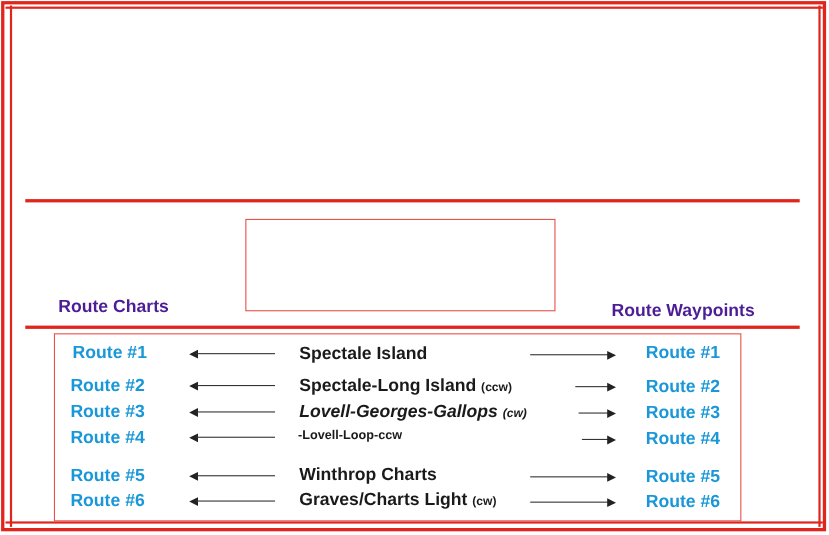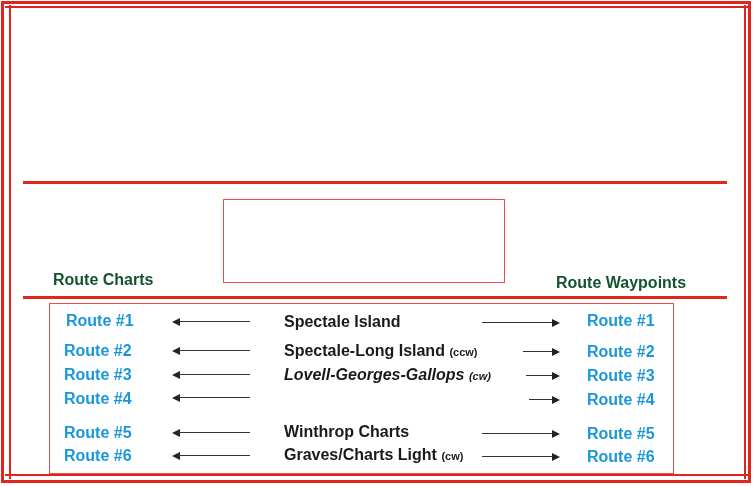--- a/index.html
+++ b/index.html
@@ -5,27 +5,27 @@
     html, body { margin: 0; padding: 0; background: #ffffff; }
     body { width: 754px; height: 486px; position: relative; overflow: hidden; font-family: "Liberation Sans", sans-serif; }
     .frame-outer { position: absolute; left: 1px; top: 1px; width: 750px; height: 482px; border: 3px solid #e0261c; box-sizing: border-box; }
     .frame-inner { position: absolute; left: 9px; top: 5px; width: 737px; height: 474px; border: 2px solid #e0261c; box-sizing: border-box; border-top: none; border-bottom: none; }
     .frame-inner-top { position: absolute; left: 5px; top: 6px; width: 743px; height: 2px; background: #e0261c; }
     .frame-inner-bottom { position: absolute; left: 5px; top: 474px; width: 743px; height: 2px; background: #e0261c; }
     .hrule { position: absolute; left: 23px; width: 704px; height: 3px; background: #e0261c; }
     .hrule.top { top: 181px; }
     .hrule.mid { top: 296px; }
     .center-box { position: absolute; left: 223px; top: 199px; width: 282px; height: 84px; border: 1px solid #e8504a; box-sizing: border-box; }
-    .heading { position: absolute; font-weight: bold; font-size: 16px; color: #14532d; }
+    .heading { position: absolute; font-weight: bold; font-size: 16px; color: #4c1d95; }
     .heading.left { left: 53px; top: 271px; }
     .heading.right { left: 556px; top: 274px; }
     .routes-box { position: absolute; left: 49px; top: 303px; width: 625px; height: 171px; border: 1px solid #e8504a; box-sizing: border-box; }
     .route-label { position: absolute; font-weight: bold; font-size: 16px; color: #1a97d8; }
     .dest { position: absolute; font-weight: bold; color: #1a1a1a; white-space: nowrap; }
-    .dest.big { font-size: 16px; margin-left: 12px; }
+    .dest.big { font-size: 16px; }
     .dest.small { font-size: 11.5px; line-height: 13px; }
     .dest .note { font-size: 11px; }
     .arrow { position: absolute; height: 10px; }
     .arrow .shaft { position: absolute; top: 4px; height: 1px; background: #333; }
     .arrow.left .head { position: absolute; left: 0; top: 1px; width: 0; height: 0; border-top: 4px solid transparent; border-bottom: 4px solid transparent; border-right: 8px solid #222; }
     .arrow.right .head { position: absolute; right: 0; top: 1px; width: 0; height: 0; border-top: 4px solid transparent; border-bottom: 4px solid transparent; border-left: 8px solid #222; }
   </style>
 </head>
 <body>
 
@@ -78,20 +78,21 @@
     <div class="head"></div>
   </div>
 <div class="route-label" style="left:587px;top:367px;">Route #3</div>
 
 <div class="route-label" style="left:64px;top:390px;">Route #4</div>
 <div class="arrow left" style="left:172px;top:393px;width:78px;">
     <div class="head"></div>
     <div class="shaft" style="left:6px;right:0;"></div>
   </div>
 <div class="dest small" style="left:271px;top:390px;">
+  <div>-Lovell-Loop-ccw</div>
 </div>
 <div class="arrow right" style="left:529px;top:395px;width:31px;">
     <div class="shaft" style="left:0;right:6px;"></div>
     <div class="head"></div>
   </div>
 <div class="route-label" style="left:587px;top:391px;">Route #4</div>
 
 <div class="route-label" style="left:64px;top:424px;">Route #5</div>
 <div class="arrow left" style="left:172px;top:428px;width:78px;">
     <div class="head"></div>

